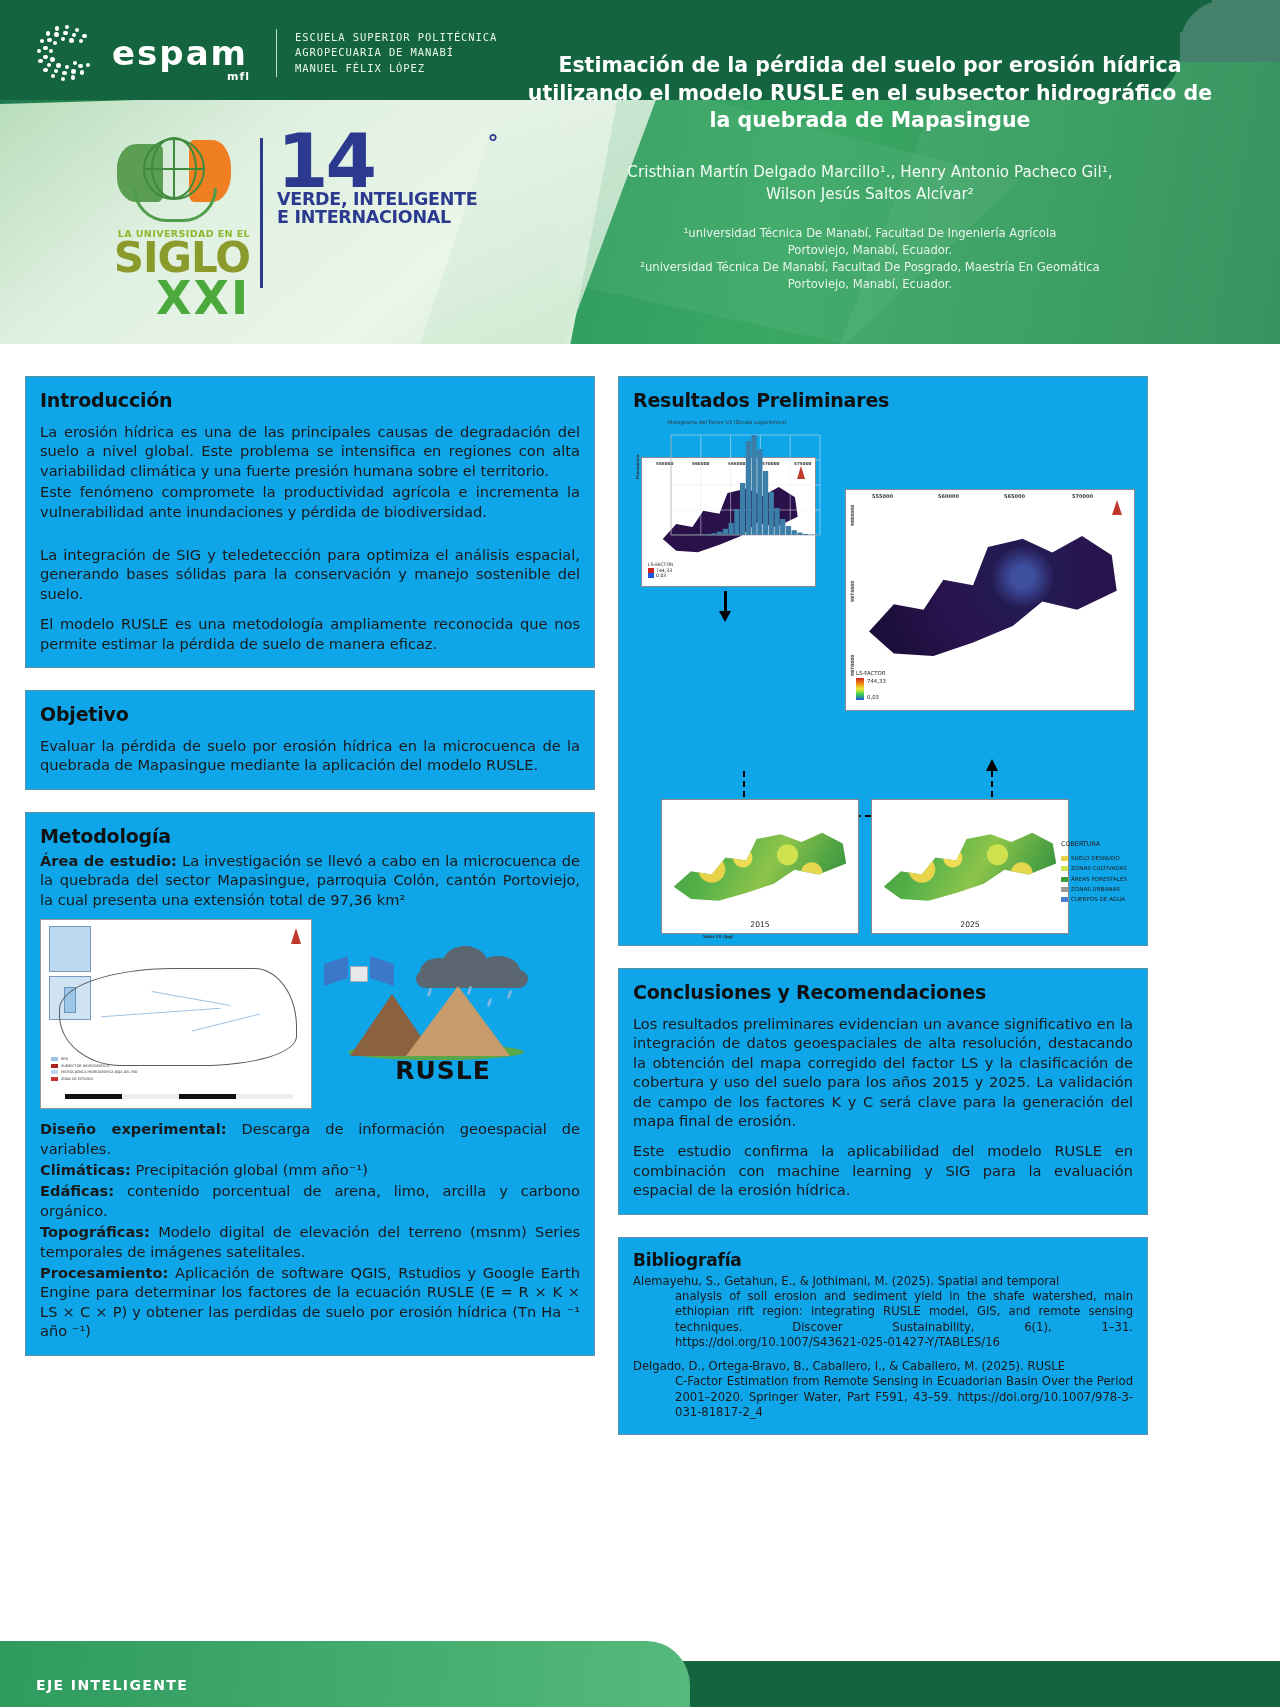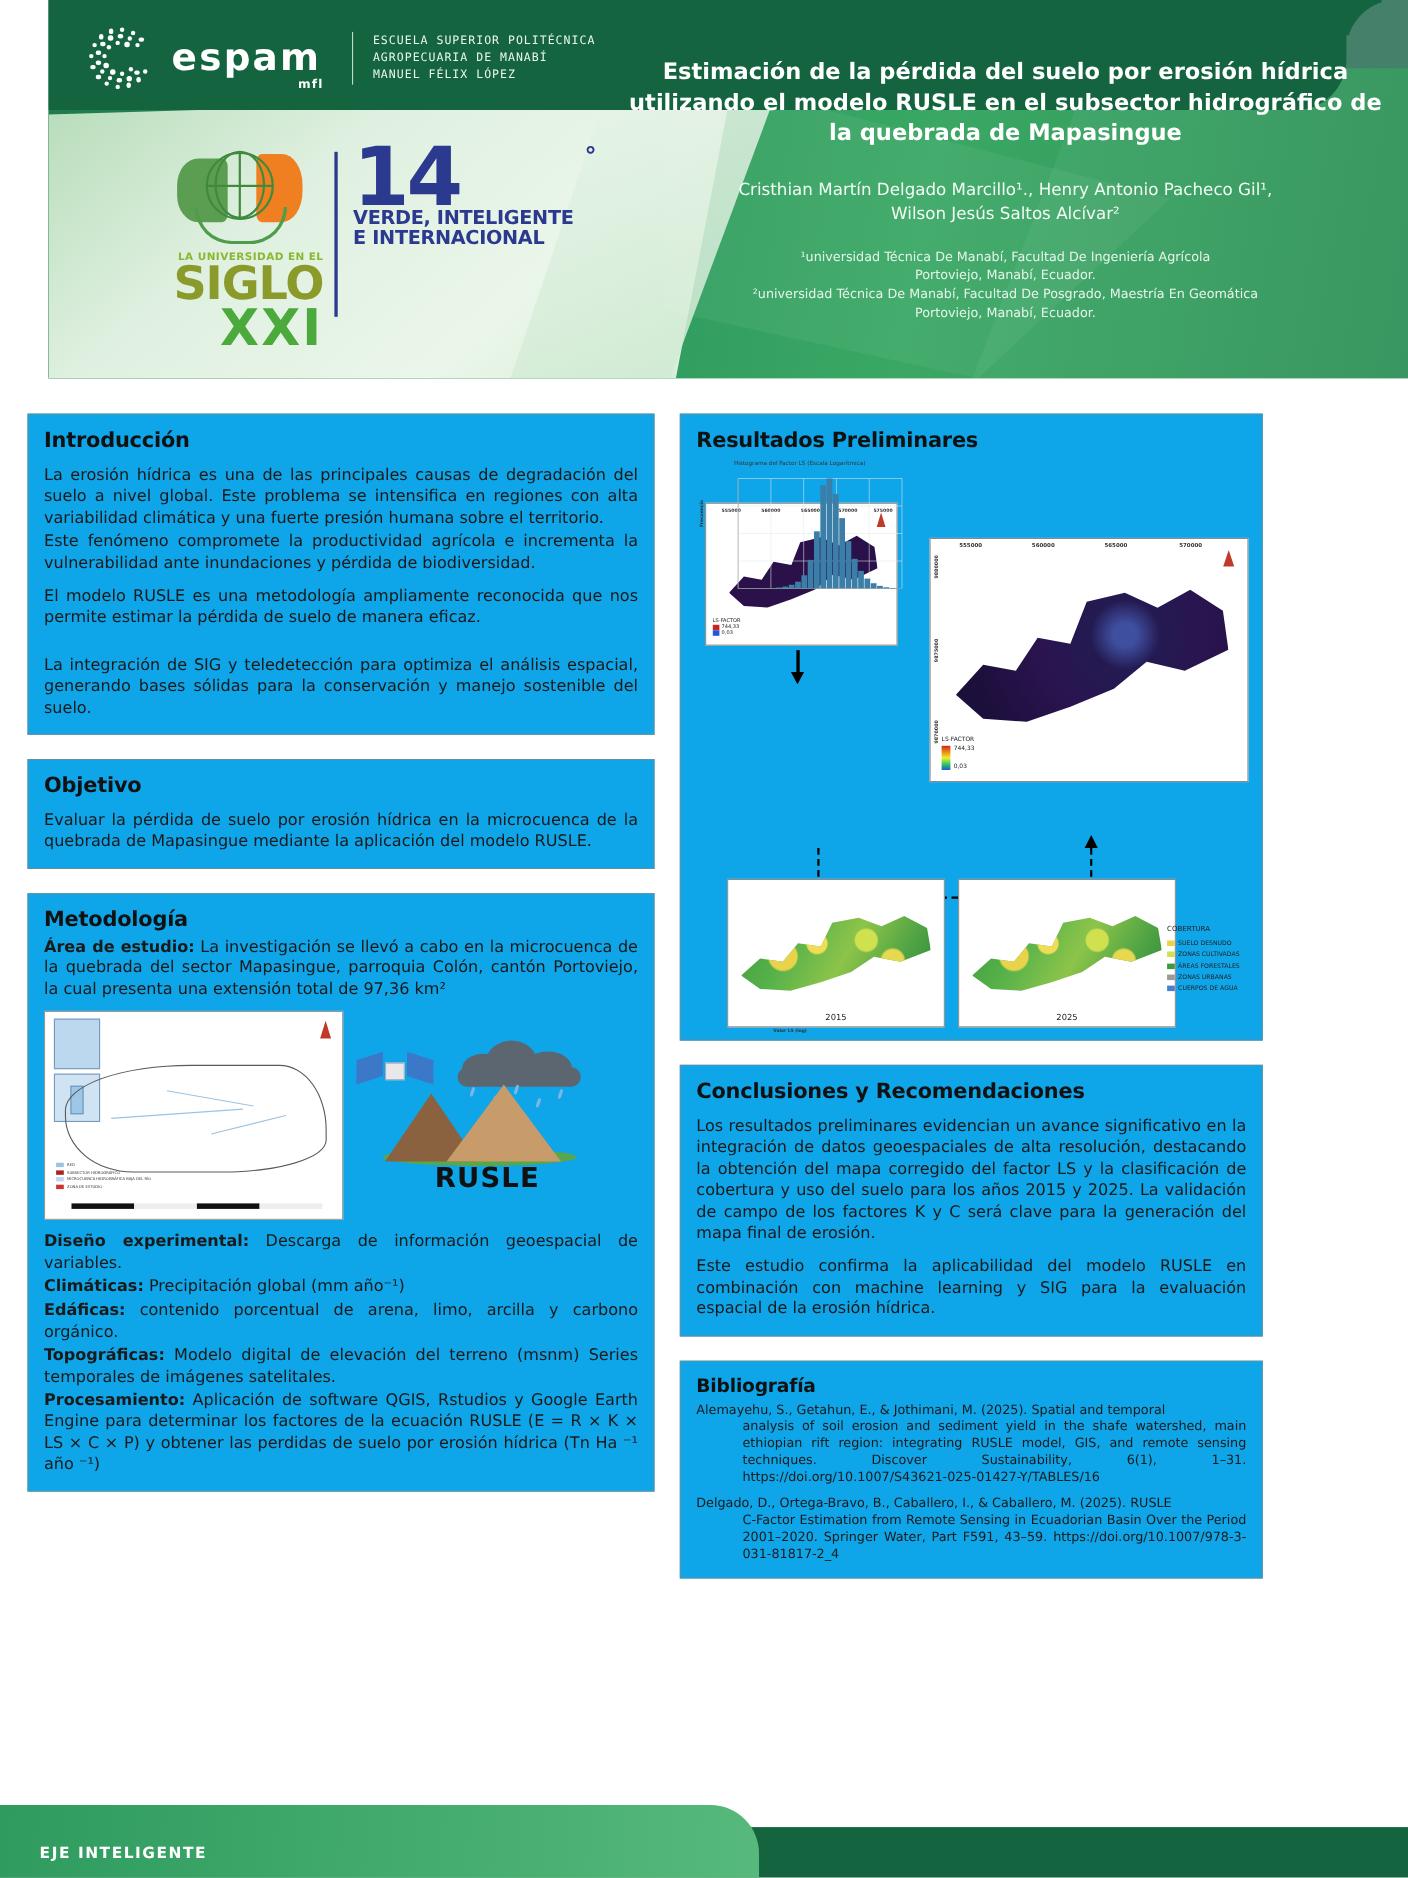--- a/index.html
+++ b/index.html
@@ -2,21 +2,21 @@
 <html><head>
 <meta charset="utf-8">
 <style>
   * { box-sizing: border-box; margin: 0; padding: 0; }
   html, body {
     width: 1280px; height: 1707px;
     font-family: "DejaVu Sans", sans-serif;
     background: #ffffff;
     overflow: hidden;
   }
-  .poster { position: relative; width: 1122px; height: 1707px; background:#fff;padding-left:44px; }
+  .poster { position: relative; width: 1122px; height: 1707px; background:#fff; }
 
   
   .header {
     position: relative; width: 1280px; height: 344px;
     background: linear-gradient(100deg,#1f7a4d 0%, #2f9b5f 42%, #3aa864 62%, #2e8f57 100%);
     overflow: hidden;
   }
   .hdr-topbar {
     position:absolute; left:0; top:0; width:1180px; height:100px;
     background:#14653f;
@@ -331,22 +331,22 @@
   </div>
 
   <div class="body-wrap">
 
     <div class="col-left">
 
       <div class="card">
         <h2>Introducción</h2>
         <p>La erosión hídrica es una de las principales causas de degradación del suelo a nivel global. Este problema se intensifica en regiones con alta variabilidad climática y una fuerte presión humana sobre el territorio.</p>
         <p class="tight">Este fenómeno compromete la productividad agrícola e incrementa la vulnerabilidad ante inundaciones y pérdida de biodiversidad.</p>
+        <p style="margin-top:24px">La integración de SIG y teledetección para optimiza el análisis espacial, generando bases sólidas para la conservación y manejo sostenible del suelo.</p>
         <p>El modelo RUSLE es una metodología ampliamente reconocida que nos permite estimar la pérdida de suelo de manera eficaz.</p>
-        <p style="margin-top:24px">La integración de SIG y teledetección para optimiza el análisis espacial, generando bases sólidas para la conservación y manejo sostenible del suelo.</p>
       </div>
 
       <div class="card">
         <h2>Objetivo</h2>
         <p>Evaluar la pérdida de suelo por erosión hídrica en la microcuenca de la quebrada de Mapasingue mediante la aplicación del modelo RUSLE.</p>
       </div>
 
       <div class="card">
         <h2>Metodología</h2>
         <p class="tight"><b>Área de estudio:</b><span> La investigación se llevó a cabo en la microcuenca de la quebrada del sector Mapasingue, parroquia Colón, cantón Portoviejo, la cual presenta una extensión total de 97,36 km²</span></p>

